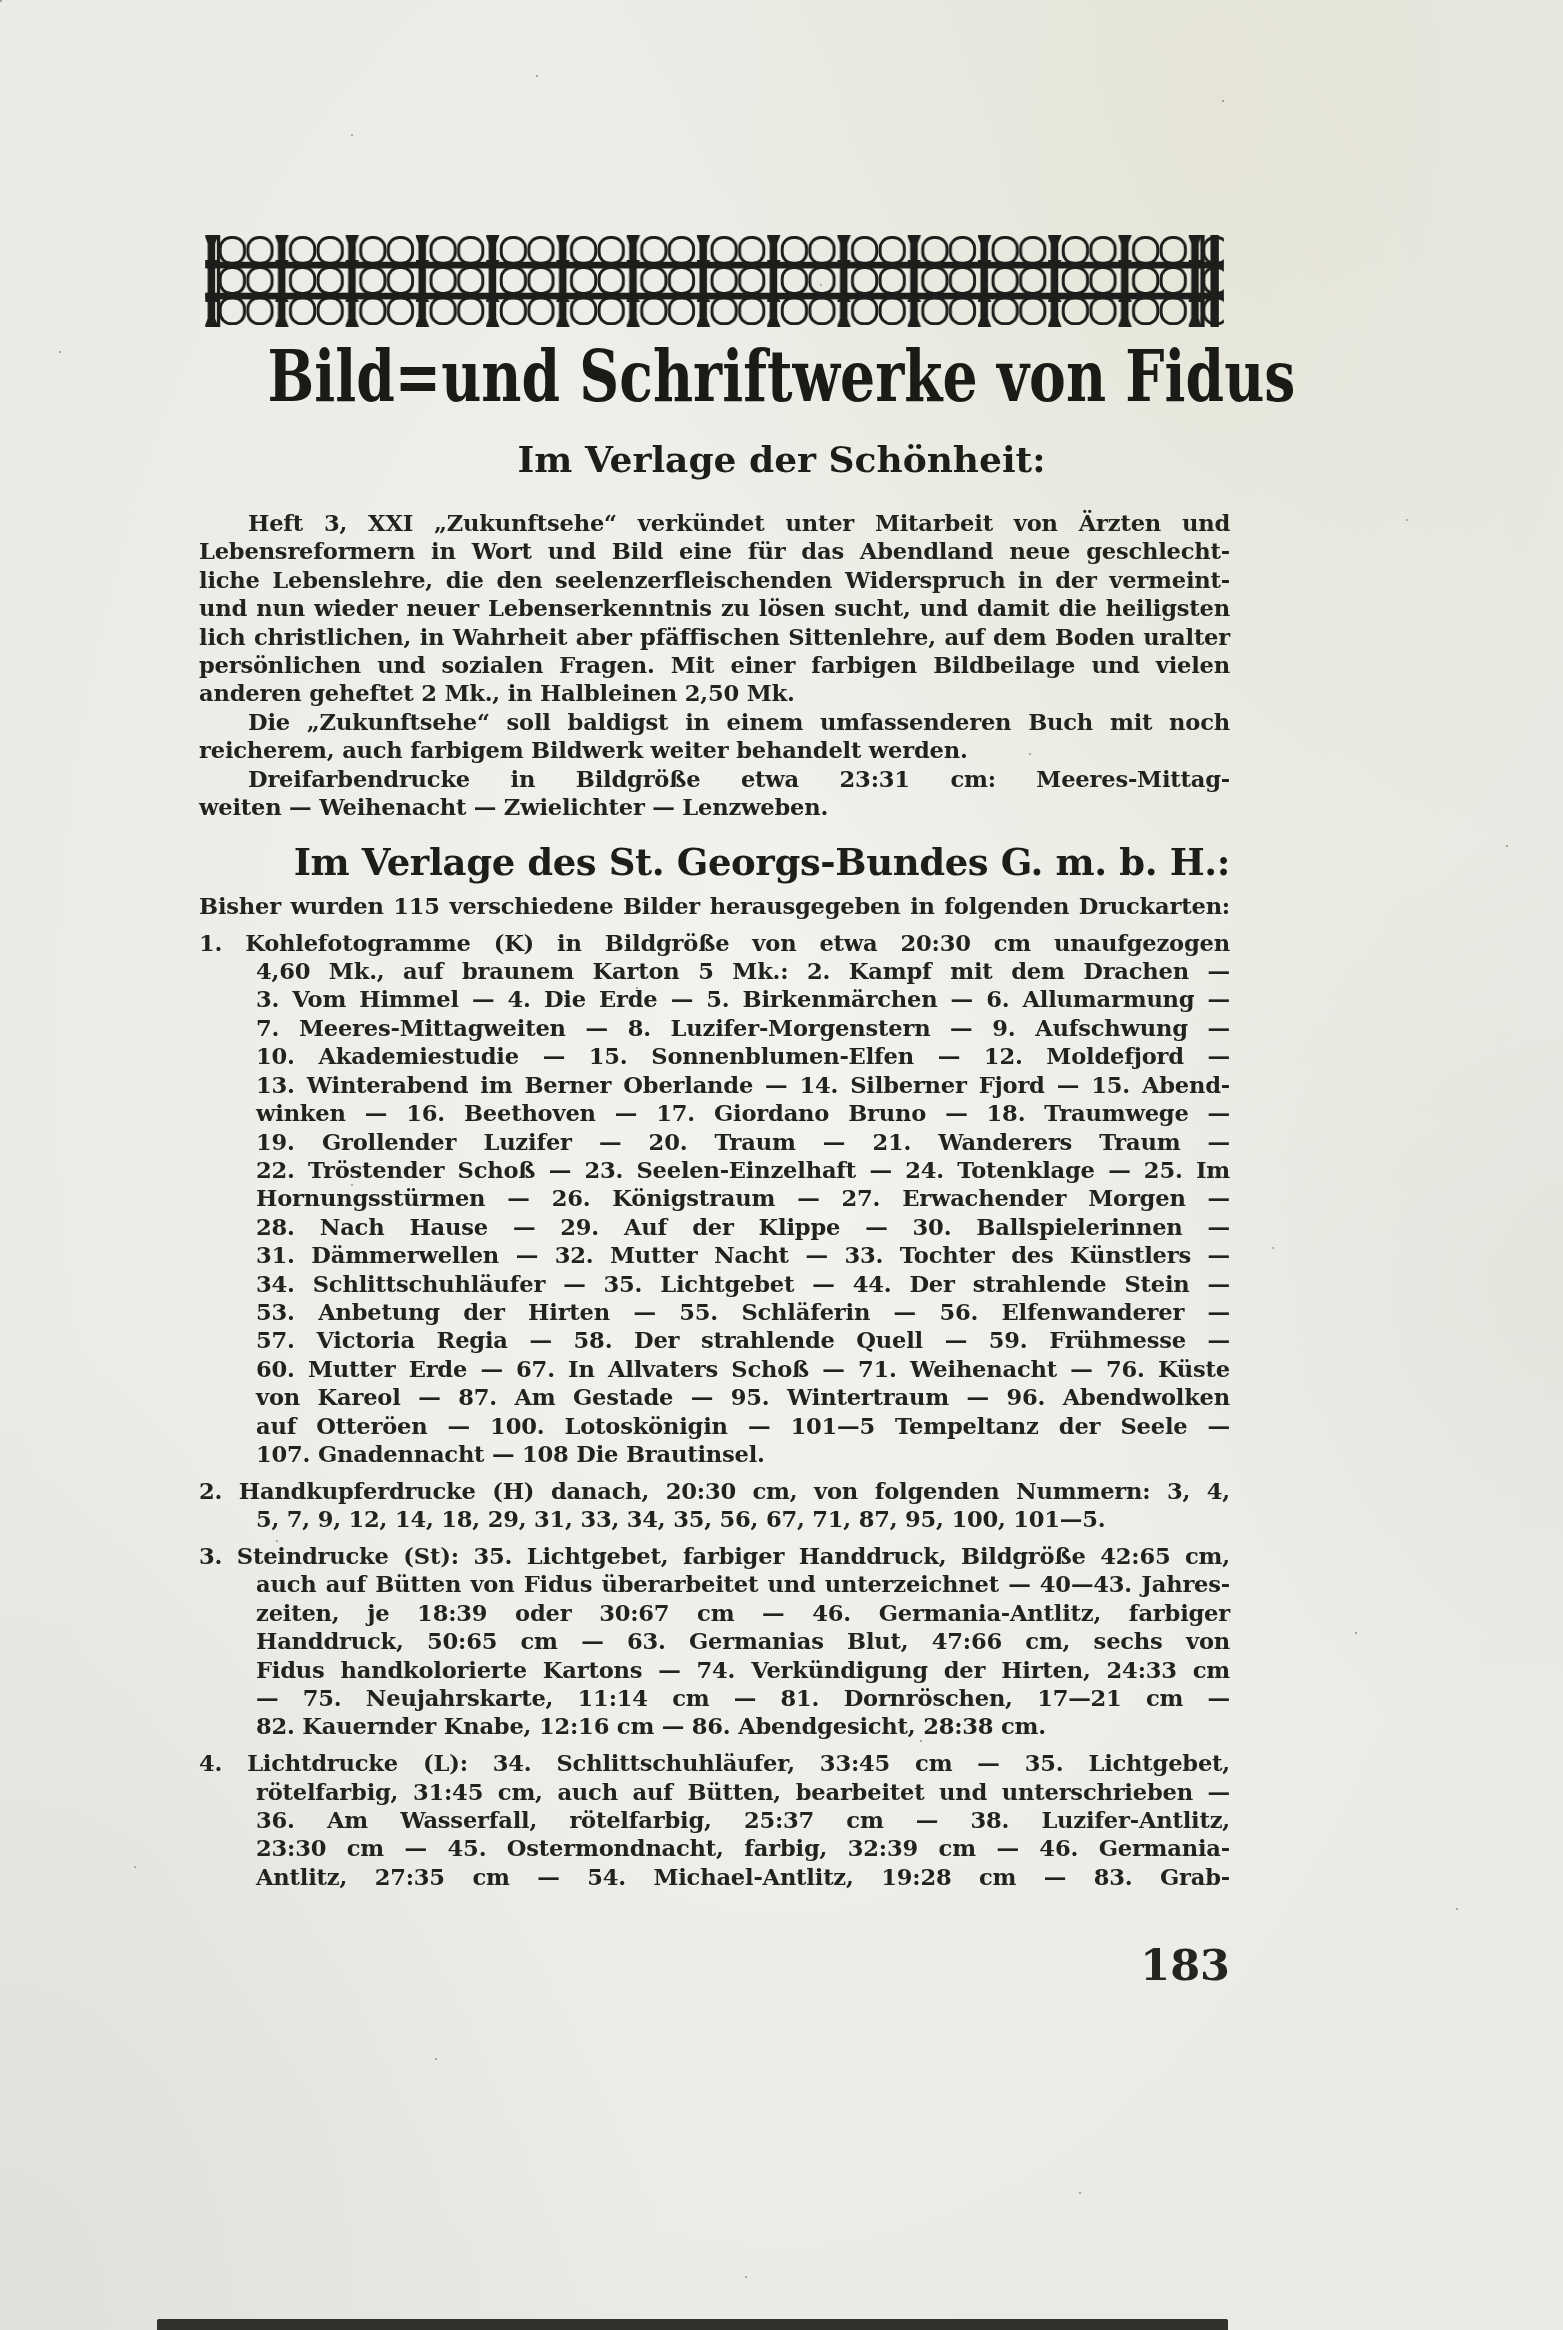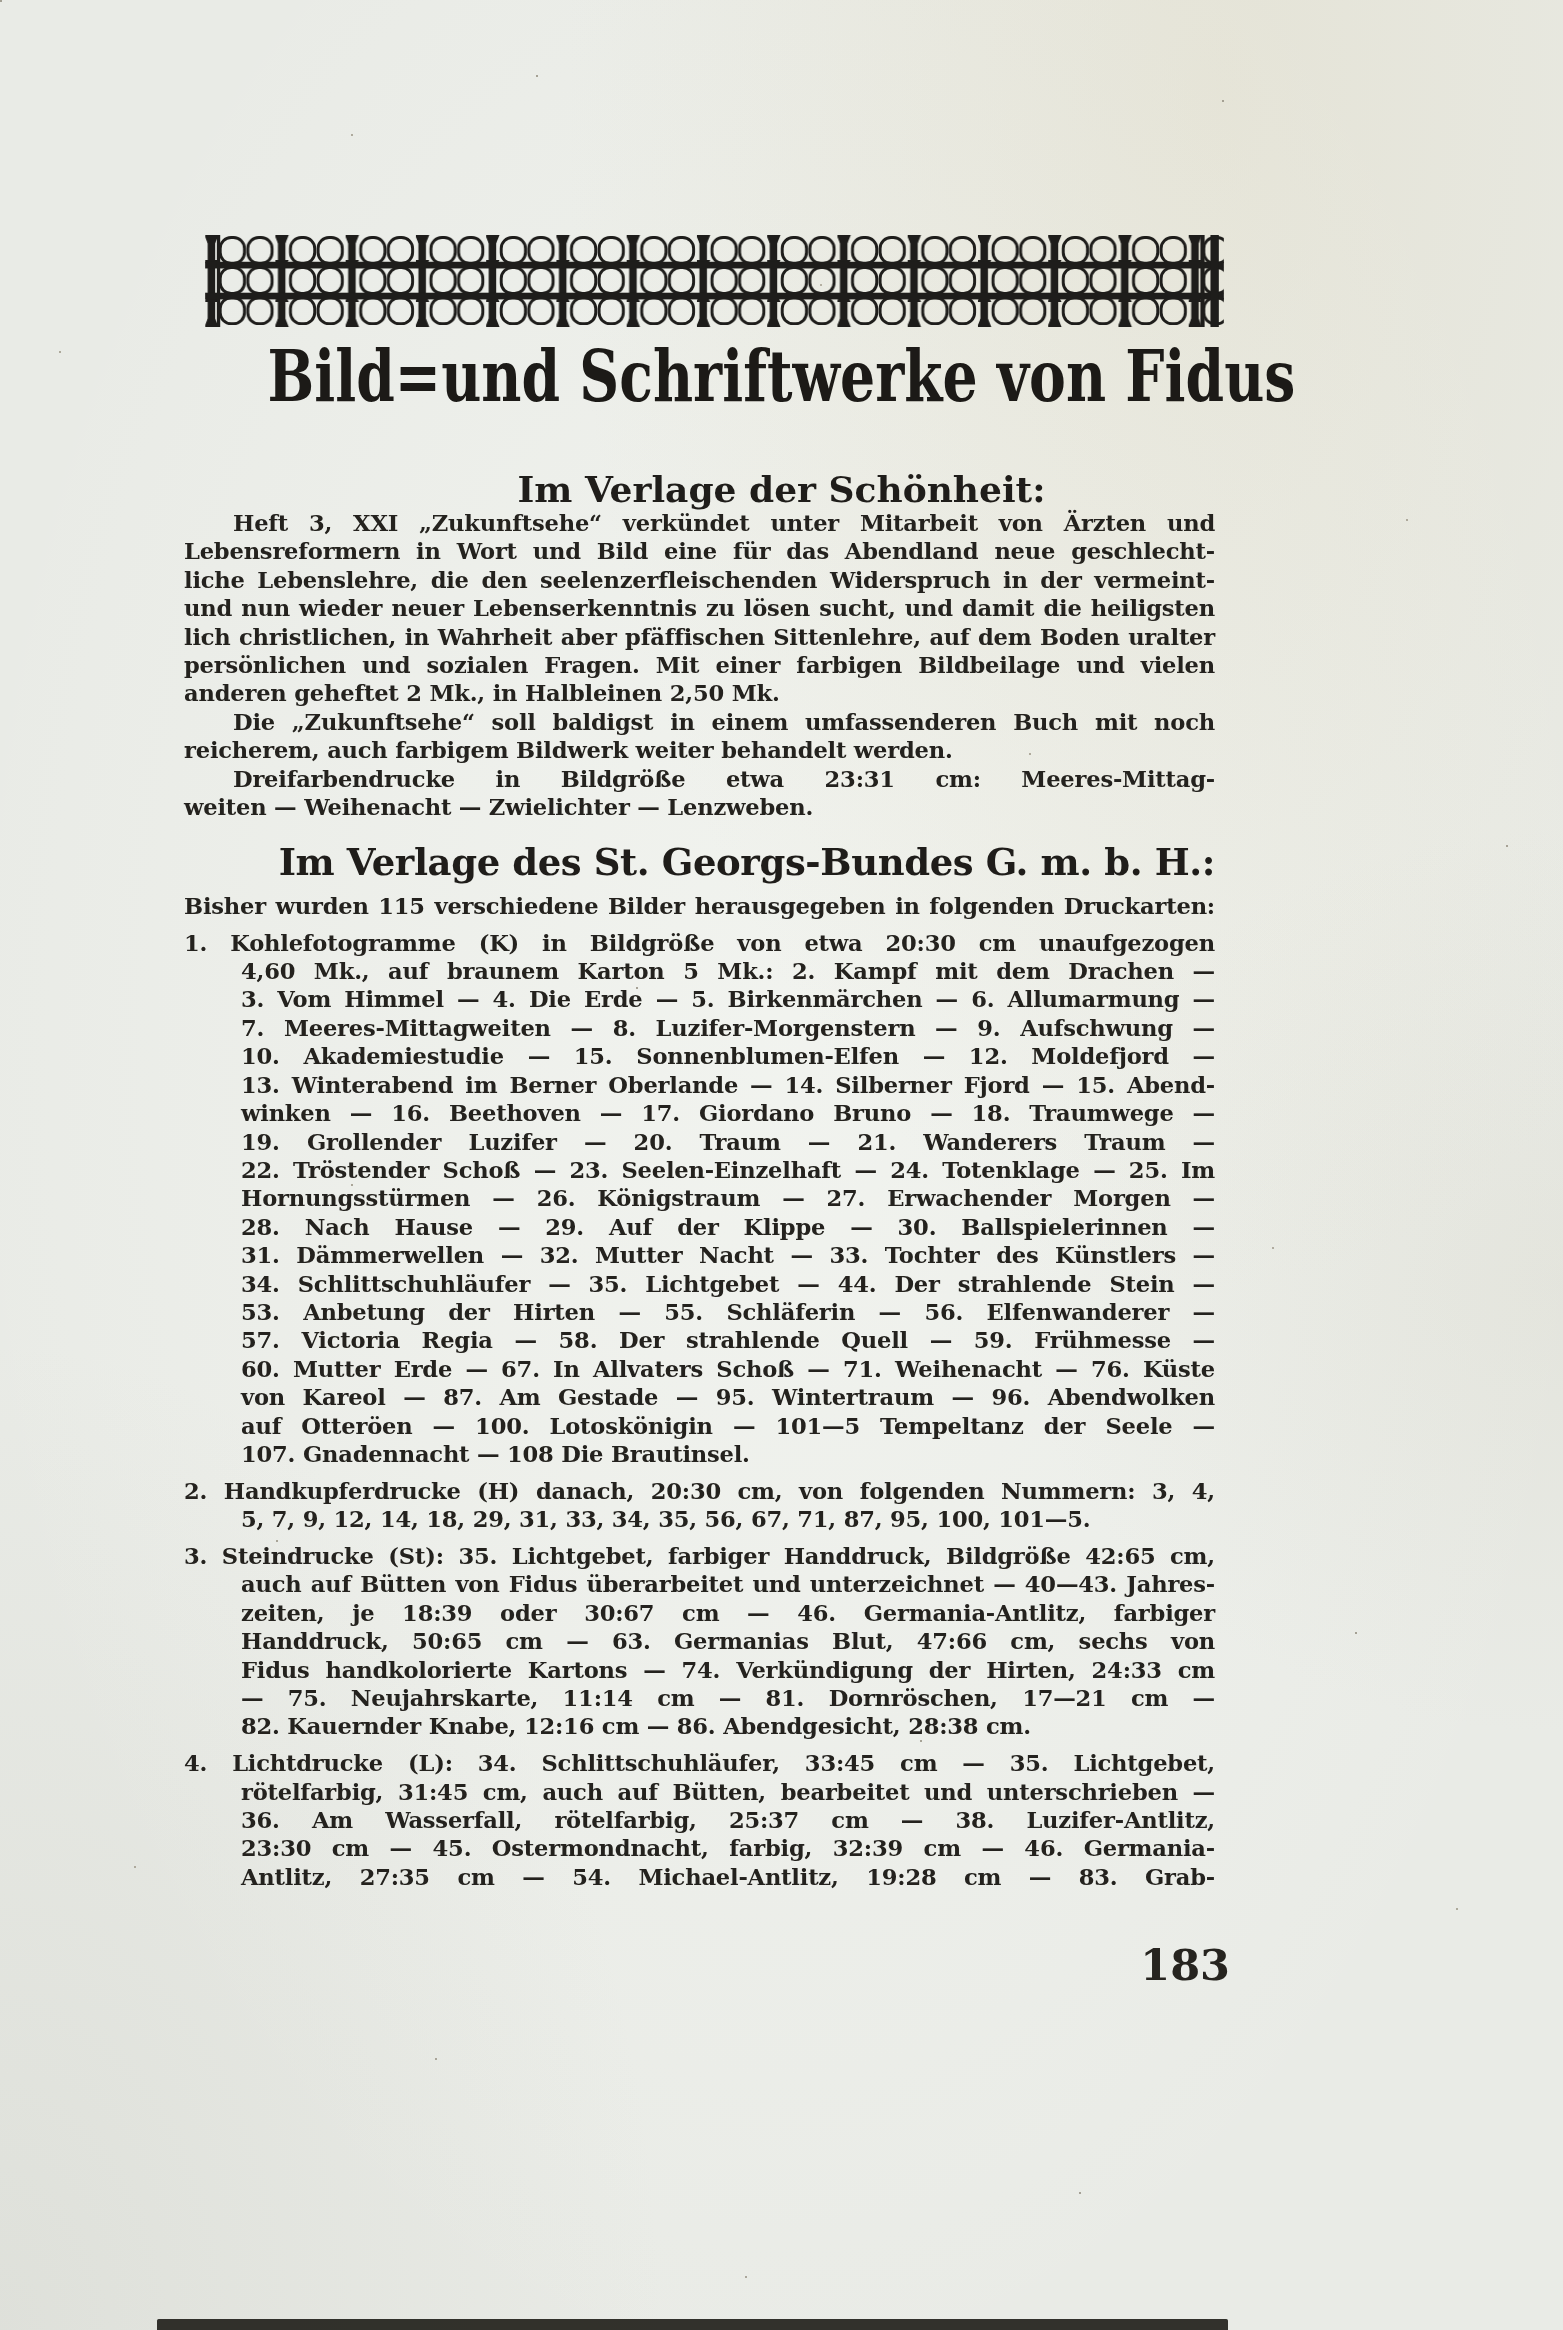--- a/index.html
+++ b/index.html
@@ -28,24 +28,24 @@
       59px 351px 0 #999383, 536px 75px 0 #8e8879, 1029px 753px 0 #9b9585,
       351px 1184px 0 #948d7d, 1355px 1632px 0 #8d8878;
   }
   .ornament { position:absolute; left:205px; top:235px; width:1019px; height:92px; }
   .main-title {
     position:absolute; left:0; right:0; top:338px; margin:0;
     text-align:center; font-size:65px; font-weight:600; letter-spacing:0px;
     transform:scale(0.85,1.08); color:#1c1a17; white-space:nowrap;
   }
   .sec1-head {
-    position:absolute; left:0; right:0; top:468px; margin:0;
+    position:absolute; left:0; right:0; top:438px; margin:0;
     text-align:center; font-size:36px; font-weight:bold; color:#1f1d1a;
   }
-  .flow { position:absolute; left:184px; top:509px; width:1031px; font-size:22.6px;
+  .flow { position:absolute; left:199px; top:509px; width:1031px; font-size:22.6px;
     line-height:28.4px; font-weight:bold; letter-spacing:-0.2px; color:#24221e; }
   .tline { text-align:justify; text-align-last:justify; white-space:normal; }
   .tline-last { text-align-last:left; }
   .para .tline:first-child { text-indent:49px; }
   .sec2-head { margin:20px 0 8.4px 0; text-align:right; font-size:37px; font-weight:bold;
     line-height:42px; letter-spacing:-0.4px; color:#1f1d1a; }
   .jline { text-align:justify; text-align-last:justify; }
   .list-item { padding-left:57px; margin-top:8.4px; }
   .list-item .tline:first-child { text-indent:-57px; }
   .page-number { position:absolute; right:333px; top:1940px; font-size:43px;

